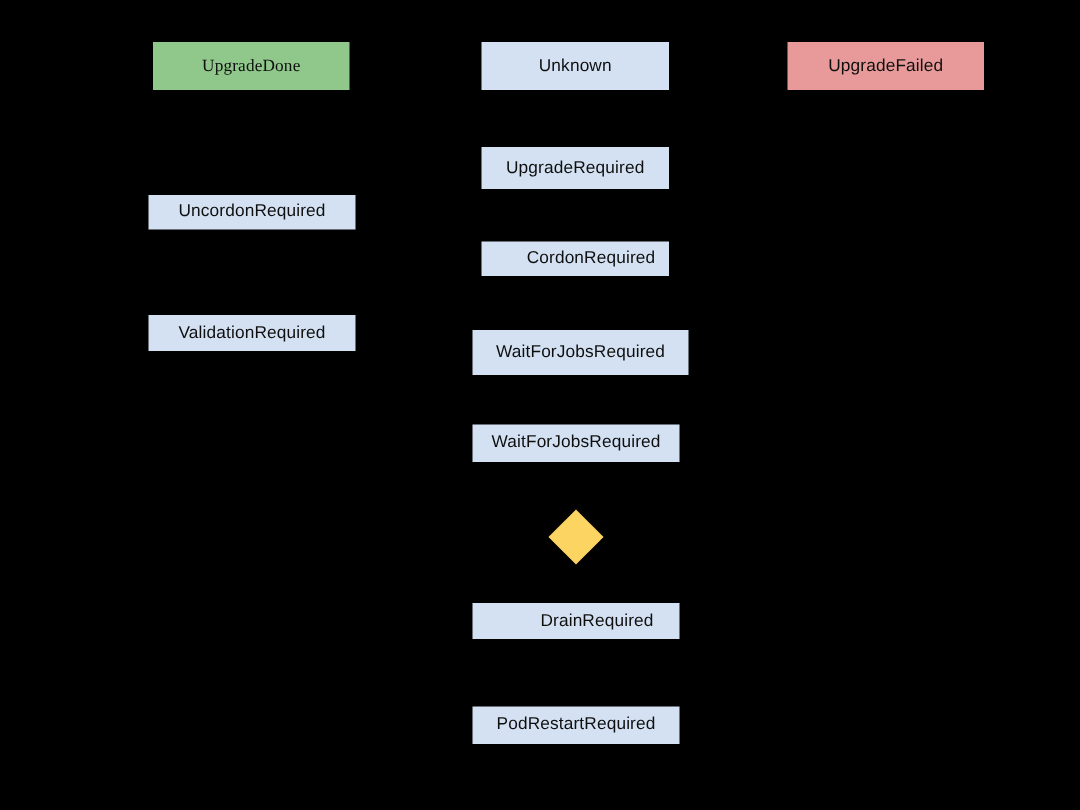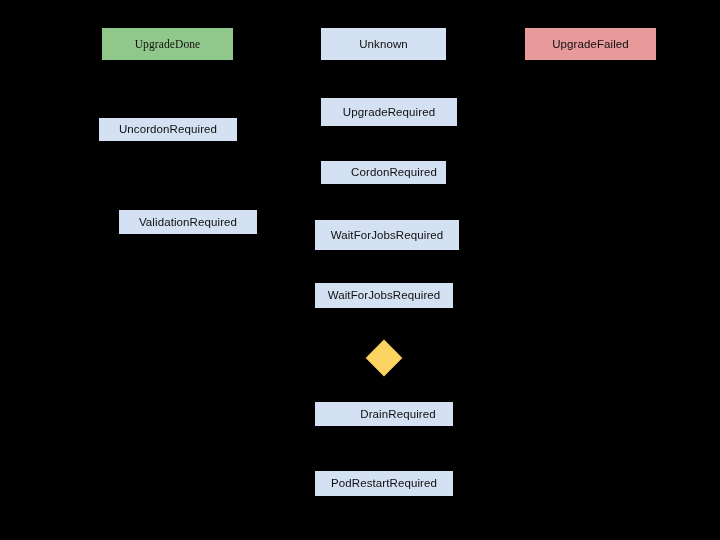--- a/index.html
+++ b/index.html
@@ -54,33 +54,33 @@
   </div>
 
   <div class="node state-normal" style="left:321px; top:28px; width:125px; height:32px;">
     <span>Unknown</span>
   </div>
 
   <div class="node state-failed" style="left:525px; top:28px; width:131px; height:32px;">
     <span>UpgradeFailed</span>
   </div>
 
-  <div class="node state-normal" style="left:321px; top:98px; width:136px; height:28px;align-items:center;">
+  <div class="node state-normal" style="left:321px; top:98px; width:125px; height:28px;align-items:center;">
     <span>UpgradeRequired</span>
   </div>
 
-  <div class="node state-normal" style="left:99px; top:118px; width:138px; height:23px;">
+  <div class="node state-normal" style="left:99px; top:130px; width:138px; height:23px;">
     <span>UncordonRequired</span>
   </div>
 
   <div class="node state-normal" style="left:321px; top:161px; width:125px; height:23px;padding-left:21px;">
     <span>CordonRequired</span>
   </div>
 
-  <div class="node state-normal" style="left:99px; top:210px; width:138px; height:24px;margin-left:20px;">
+  <div class="node state-normal" style="left:99px; top:210px; width:138px; height:24px;">
     <span>ValidationRequired</span>
   </div>
 
   <div class="node state-normal" style="left:315px; top:220px; width:144px; height:30px;">
     <span>WaitForJobsRequired</span>
   </div>
 
   <div class="node state-normal" style="left:315px; top:283px; width:138px; height:25px;">
     <span>WaitForJobsRequired</span>
   </div>

